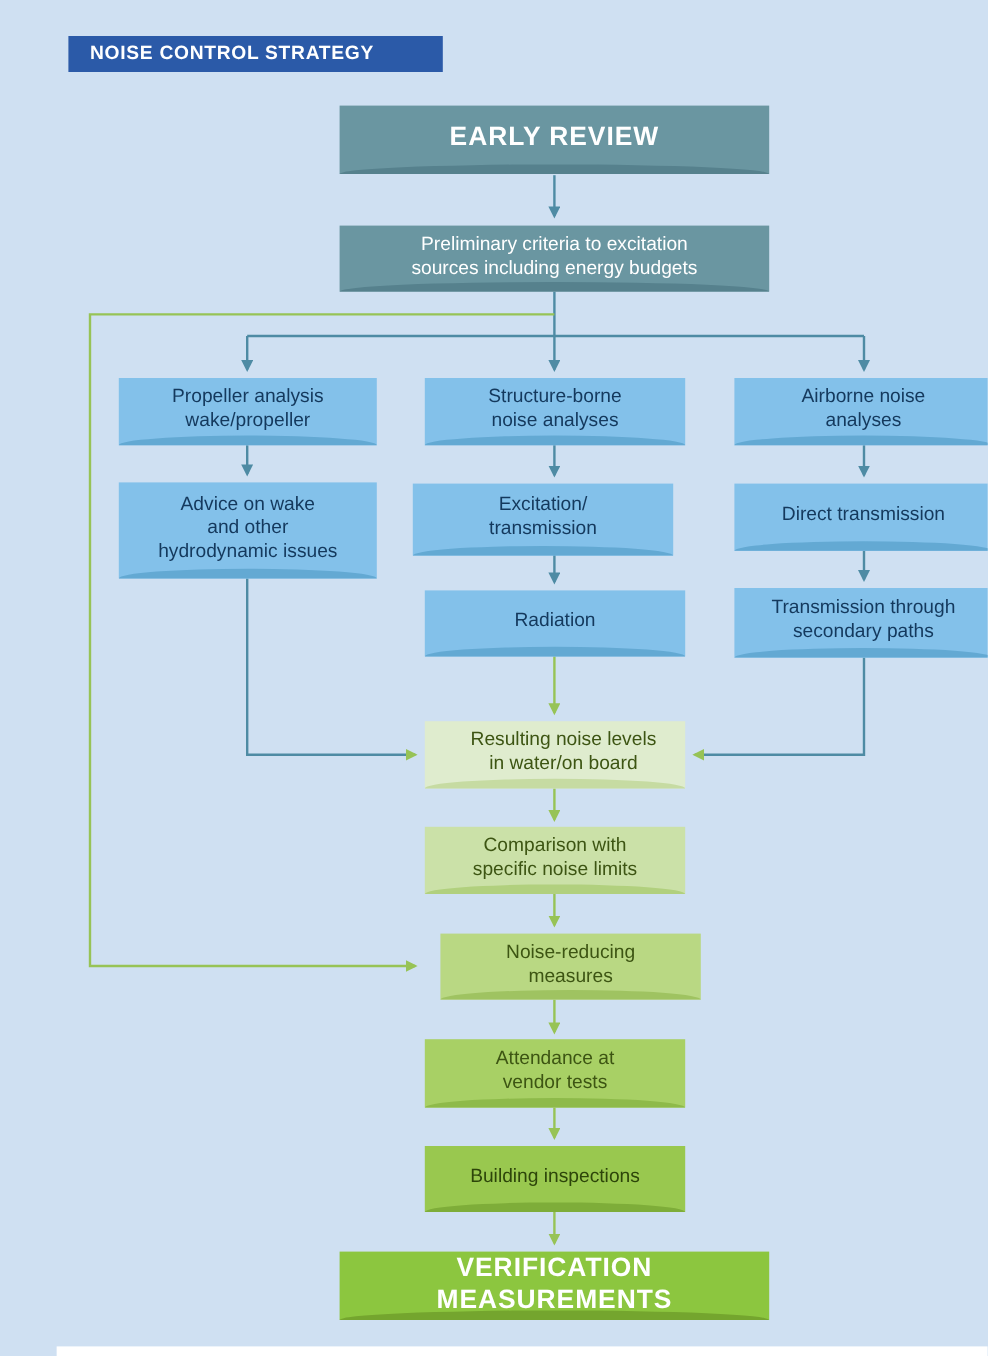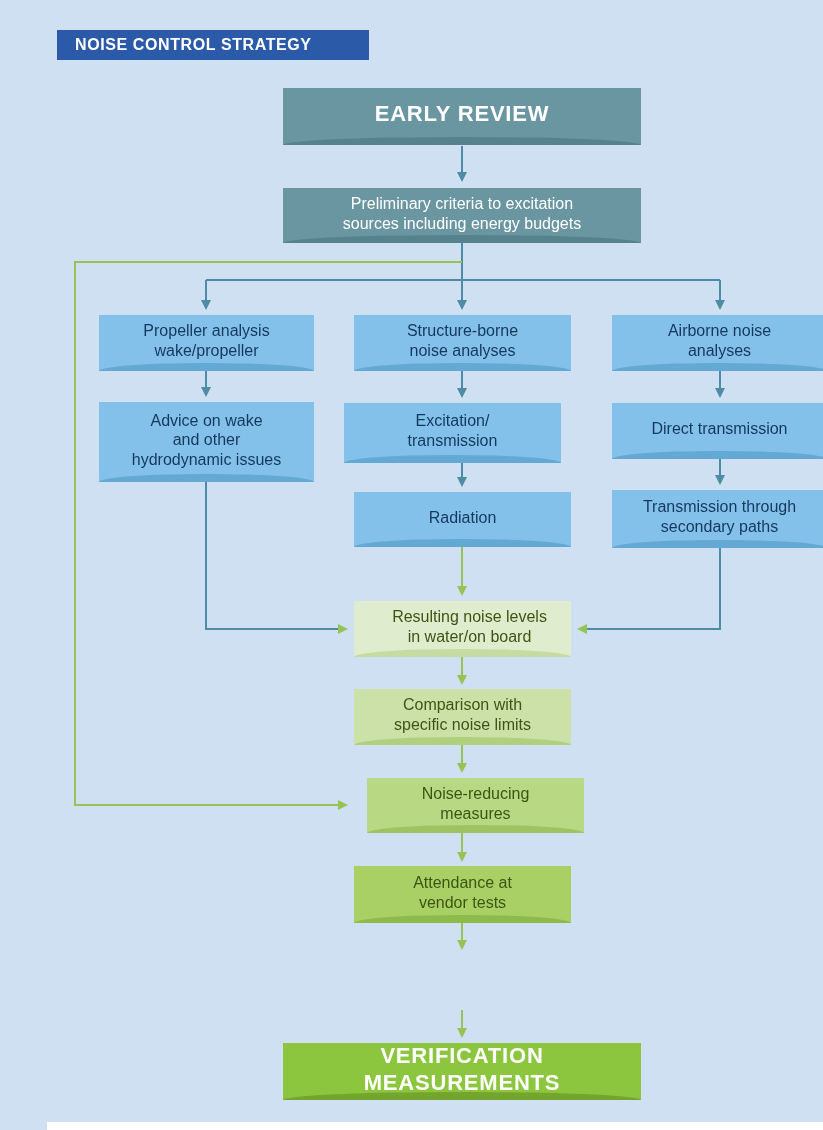--- a/index.html
+++ b/index.html
@@ -135,17 +135,18 @@
 secondary paths</div>
 
   <div class="box g1" style="left:307px;top:601px;width:217px;height:56px">Resulting noise levels
 in water/on board</div>
   <div class="box g2" style="left:307px;top:689px;width:217px;height:56px">Comparison with
 specific noise limits</div>
   <div class="box g3" style="left:320px;top:778px;width:217px;height:55px">Noise-reducing
 measures</div>
   <div class="box g4" style="left:307px;top:866px;width:217px;height:57px">Attendance at
 vendor tests</div>
+  <div class="box g5" style="left:307px;top:955px;width:217px;height:55px">Building inspections</div>
 
   <div class="box verify hdr" style="left:236px;top:1043px;width:358px;height:57px">VERIFICATION MEASUREMENTS</div>
 
   <div class="bottom-strip"></div>
 </div>
 
 </body></html>

